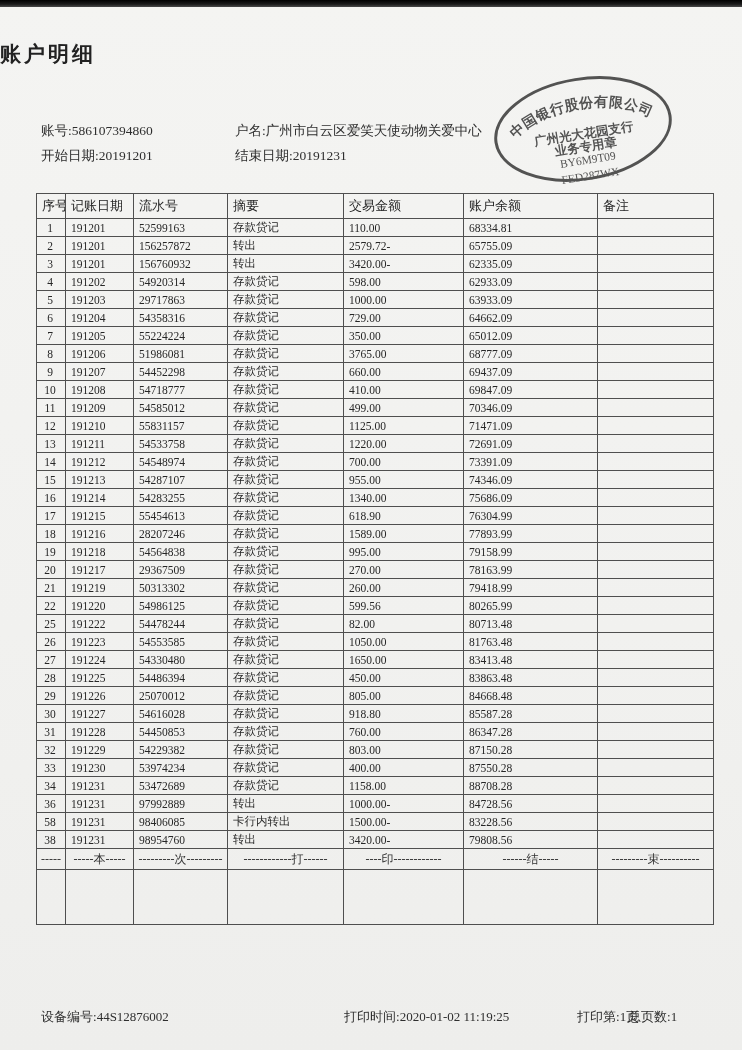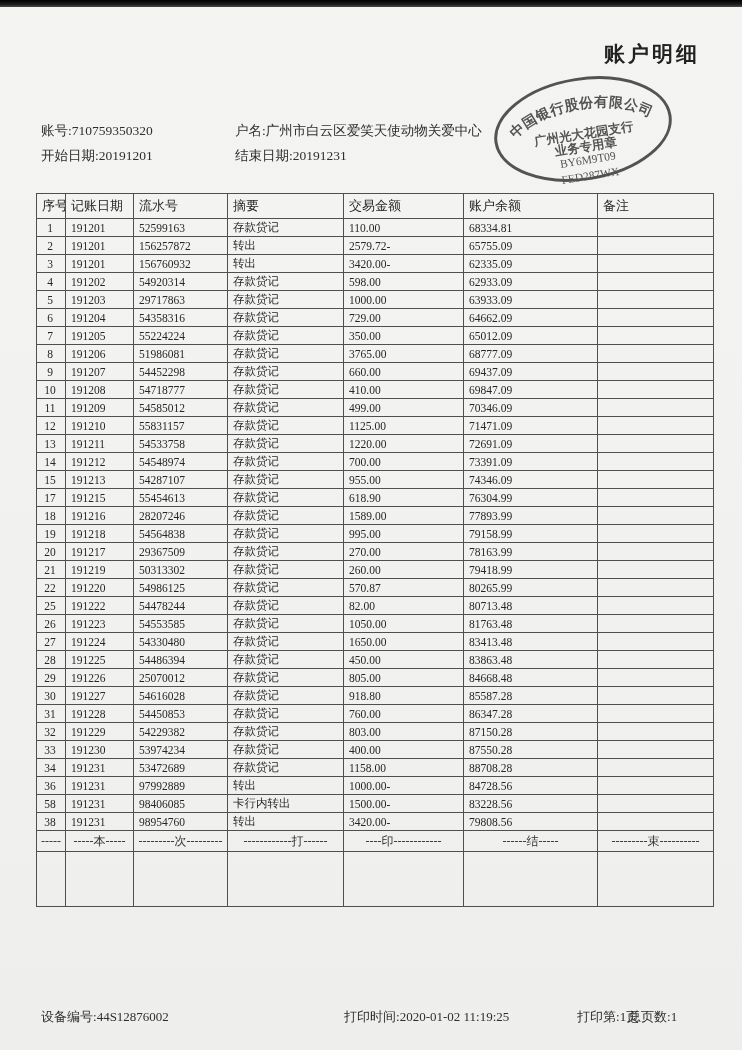--- a/index.html
+++ b/index.html
@@ -10,21 +10,21 @@
     color:#2e2e2e;
     position:relative;
     overflow:hidden;
   }
   .scan-edge-top{
     position:absolute;top:0;left:0;width:742px;height:7px;
     background:linear-gradient(180deg,#000 0%,#1c1c1c 60%,#4a4a4a 100%);
   }
   .doc-title{
     position:absolute;top:40px;left:0;width:700px;
-    text-align:right;
+    text-align:left;
     font-family:"Liberation Sans", sans-serif;
     font-size:21px;font-weight:bold;letter-spacing:3px;color:#222;
   }
   .info-block{position:absolute;top:122px;left:0;width:742px;font-size:13.5px;}
   .info-item{position:absolute;white-space:nowrap;}
   .info-account{left:41px;top:0;}
   .info-start{left:41px;top:25px;}
   .info-name{left:235px;top:0;}
   .info-end{left:235px;top:25px;}
   .stamp{position:absolute;left:468px;top:62px;opacity:0.88;}
@@ -69,21 +69,21 @@
     </text>
     <text x="115" y="76" text-anchor="middle" font-size="12.5" font-weight="bold">广州光大花园支行</text>
     <text x="115" y="89" text-anchor="middle" font-size="12.5" font-weight="bold">业务专用章</text>
     <text x="115" y="102" text-anchor="middle" font-size="11.5">BY6M9T09</text>
     <text x="115" y="118" text-anchor="middle" font-size="11.5">FED287WX</text>
   </g>
 </svg>
 
 <div class="info-block">
   <div class="info-item info-account">
-    <span>账号:</span><span>710759350320</span>
+    <span>账号:</span><span>586107394860</span>
   </div>
   <div class="info-item info-start">
     <span>开始日期:</span><span>20191201</span>
   </div>
   <div class="info-item info-name">
     <span>户名:</span><span>广州市白云区爱笑天使动物关爱中心</span>
   </div>
   <div class="info-item info-end">
     <span>结束日期:</span><span>20191231</span>
   </div>
@@ -240,20 +240,29 @@
       <tr>
         <td>15</td>
         <td>191213</td>
         <td>54287107</td>
         <td>存款贷记</td>
         <td>955.00</td>
         <td>74346.09</td>
         <td></td>
       </tr>
       <tr>
+        <td>16</td>
+        <td>191214</td>
+        <td>54283255</td>
+        <td>存款贷记</td>
+        <td>1340.00</td>
+        <td>75686.09</td>
+        <td></td>
+      </tr>
+      <tr>
         <td>17</td>
         <td>191215</td>
         <td>55454613</td>
         <td>存款贷记</td>
         <td>618.90</td>
         <td>76304.99</td>
         <td></td>
       </tr>
       <tr>
         <td>18</td>
@@ -289,21 +298,21 @@
         <td>存款贷记</td>
         <td>260.00</td>
         <td>79418.99</td>
         <td></td>
       </tr>
       <tr>
         <td>22</td>
         <td>191220</td>
         <td>54986125</td>
         <td>存款贷记</td>
-        <td>570.87</td>
+        <td>599.56</td>
         <td>80265.99</td>
         <td></td>
       </tr>
       <tr>
         <td>25</td>
         <td>191222</td>
         <td>54478244</td>
         <td>存款贷记</td>
         <td>82.00</td>
         <td>80713.48</td>

